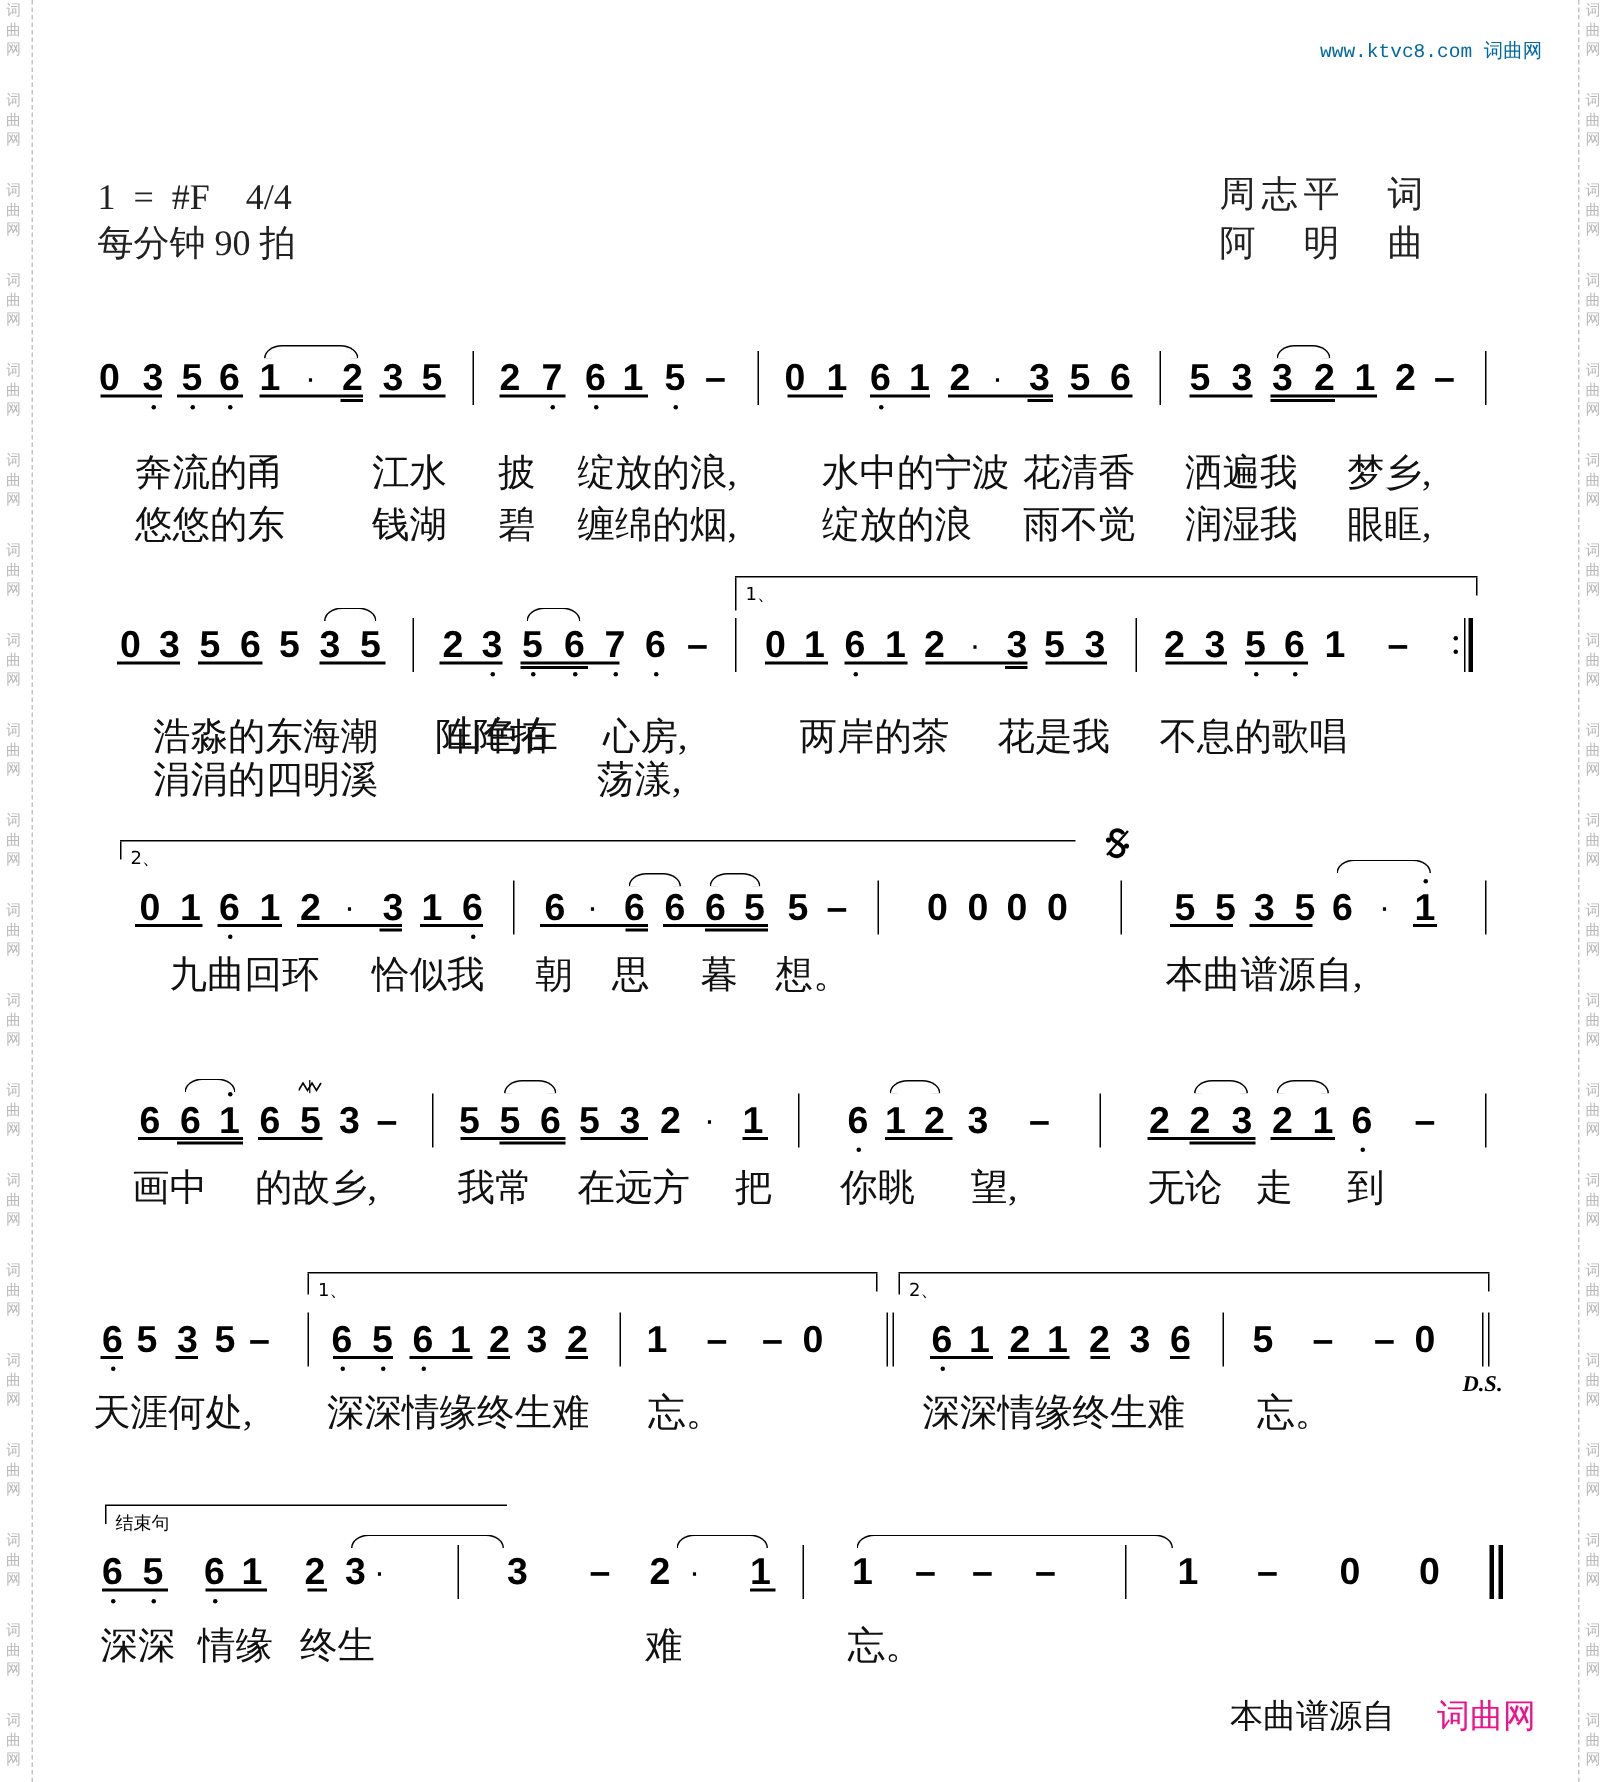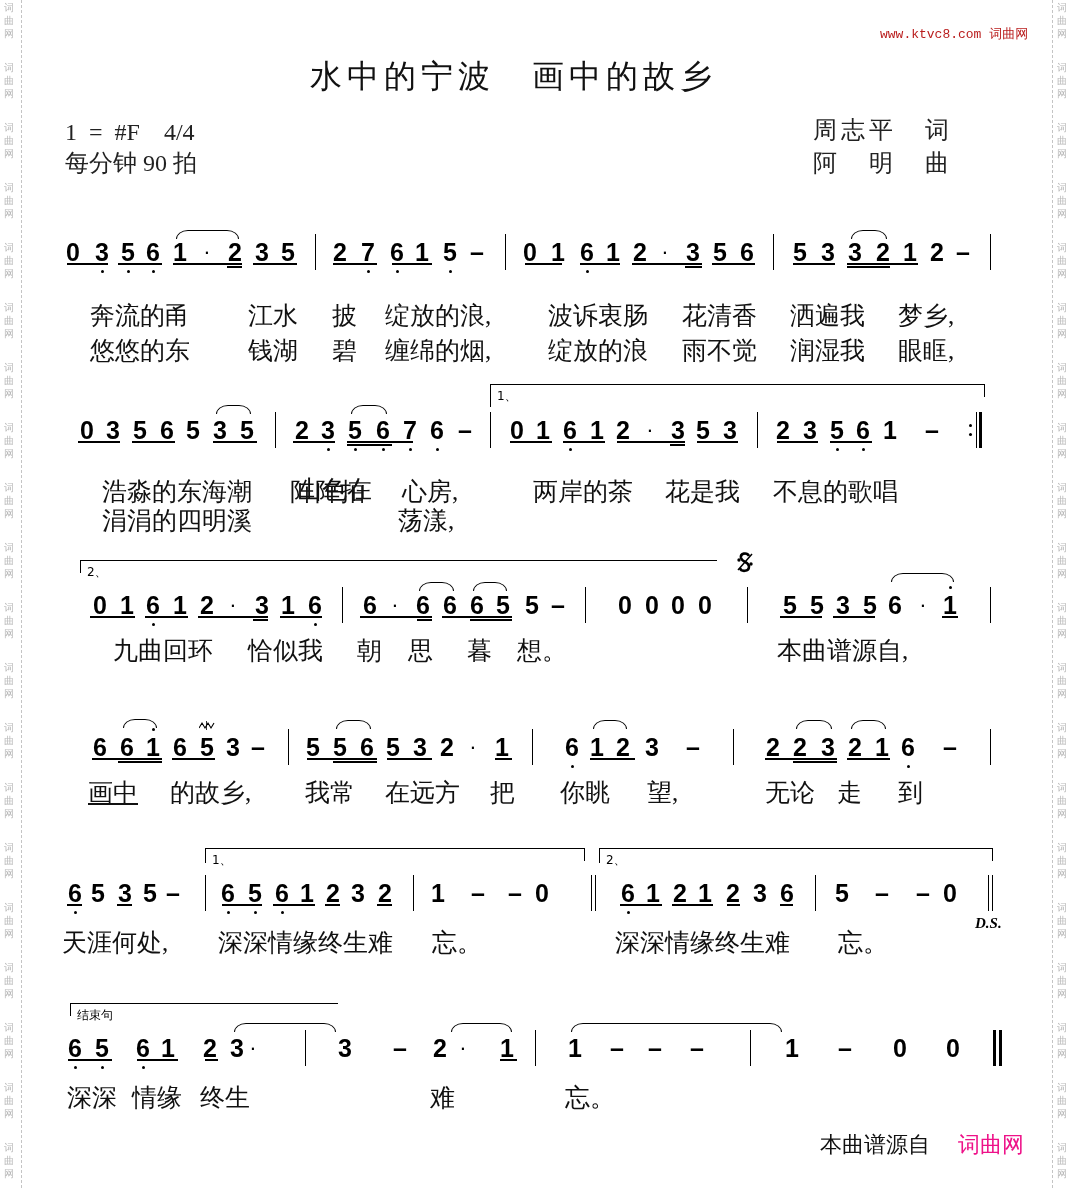--- a/index.html
+++ b/index.html
@@ -5,21 +5,21 @@
   html,body{margin:0;padding:0;background:#fff;}
   #page{position:relative;width:1074px;height:1188px;overflow:hidden;background:#fff;color:#111;font-family:"Liberation Serif","DejaVu Serif",serif;}
   .wm-col{position:absolute;top:0;width:14px;height:1188px;}
   #wm-left{left:4px;}
   #wm-right{left:1057px;}
   .wm-char{position:absolute;left:0;font-family:"DejaVu Sans",sans-serif;font-size:10px;line-height:12px;color:#b9b9b9;}
   .dash-line{position:absolute;top:0;height:1188px;border-left:1px dashed #c4c4c4;}
   #dash-left{left:21px;}
   #dash-right{left:1052px;}
 
-  .site-url{position:absolute;left:880px;top:27px;font-family:"Liberation Mono",monospace;font-size:13px;line-height:16px;white-space:pre;color:#b91c1c;}
+  .site-url{position:absolute;left:880px;top:27px;font-family:"Liberation Mono",monospace;font-size:13px;line-height:16px;white-space:pre;color:#0369a1;}
   .title{position:absolute;left:310px;top:56px;margin:0;font-weight:normal;font-size:32px;line-height:40px;letter-spacing:5px;white-space:pre;color:#111;font-family:"DejaVu Serif",serif;}
   .meta{position:absolute;font-size:24px;line-height:28px;white-space:pre;color:#222;}
   .key{left:65px;top:118px;word-spacing:6px;}
   .tempo{left:65px;top:149px;}
   .lyricist{left:813px;top:116px;letter-spacing:4px;}
   .composer{left:813px;top:149px;letter-spacing:4px;}
 
   #score{position:absolute;left:0;top:0;width:1074px;height:1188px;}
   .row{position:absolute;left:0;top:0;width:1074px;height:1188px;}
   .note{position:absolute;transform:translateX(-50%);font-family:"Liberation Sans",sans-serif;font-weight:bold;font-size:25px;line-height:30px;color:#000;white-space:pre;}
@@ -169,21 +169,20 @@
       <span class="wm-char" style="top: 1048px; color: rgb(185, 185, 185);">网</span>
       <span class="wm-char" style="top: 1082px; color: rgb(185, 185, 185);">词</span>
       <span class="wm-char" style="top: 1095px; color: rgb(185, 185, 185);">曲</span>
       <span class="wm-char" style="top: 1108px; color: rgb(185, 185, 185);">网</span>
       <span class="wm-char" style="top: 1142px; color: rgb(185, 185, 185);">词</span>
       <span class="wm-char" style="top: 1155px; color: rgb(185, 185, 185);">曲</span>
       <span class="wm-char" style="top: 1168px; color: rgb(185, 185, 185);">网</span>
     </div>
 
   <div class="site-url">www.ktvc8.com 词曲网</div>
-  <h1 class="title">水中的宁波　画中的故乡</h1>
   <div class="meta key">1 = #F  4/4</div>
   <div class="meta tempo">每分钟 90 拍</div>
   <div class="meta lyricist">周志平　词</div>
   <div class="meta composer">阿　明　曲</div>
 
   <div id="score">
       <div class="row">
         <div class="bar bar-single" style="left: 315px; top: 234px;"></div>
         <div class="bar bar-single" style="left: 505px; top: 234px;"></div>
         <div class="bar bar-single" style="left: 773px; top: 234px;"></div>
@@ -240,21 +239,21 @@
         <div class="beam" style="left: 712px; width: 43px; top: 263px;"></div>
         <div class="beam" style="left: 793px; width: 42px; top: 263px;"></div>
         <div class="beam" style="left: 847px; width: 71px; top: 263px;"></div>
         <div class="beam" style="left: 847px; width: 43px; top: 266px;"></div>
         <div class="slur" style="left: 176px; width: 63px; top: 230px;"></div>
         <div class="slur" style="left: 851px; width: 36px; top: 230px;"></div>
         <span class="lyric" style="left: 90px; top: 302px;">奔流的甬</span>
         <span class="lyric" style="left: 248px; top: 302px;">江水</span>
         <span class="lyric" style="left: 332px; top: 302px;">披</span>
         <span class="lyric" style="left: 385px; top: 302px;">绽放的浪,</span>
-        <span class="lyric" style="left: 548px; top: 302px;">波诉衷肠</span>
+        <span class="lyric" style="left: 548px; top: 302px;">水中的宁波</span>
         <span class="lyric" style="left: 682px; top: 302px;">花清香</span>
         <span class="lyric" style="left: 790px; top: 302px;">洒遍我</span>
         <span class="lyric" style="left: 898px; top: 302px;">梦乡,</span>
         <span class="lyric" style="left: 90px; top: 337px;">悠悠的东</span>
         <span class="lyric" style="left: 248px; top: 337px;">钱湖</span>
         <span class="lyric" style="left: 332px; top: 337px;">碧</span>
         <span class="lyric" style="left: 385px; top: 337px;">缠绵的烟,</span>
         <span class="lyric" style="left: 548px; top: 337px;">绽放的浪</span>
         <span class="lyric" style="left: 682px; top: 337px;">雨不觉</span>
         <span class="lyric" style="left: 790px; top: 337px;">润湿我</span>
@@ -449,21 +448,21 @@
         <div class="beam" style="left: 847px; width: 43px; top: 758px;"></div>
         <div class="slur" style="left: 123px; width: 34px; top: 719px;"></div>
         <div class="slur" style="left: 336px; width: 35px; top: 720px;"></div>
         <div class="slur" style="left: 593px; width: 34px; top: 720px;"></div>
         <div class="slur" style="left: 796px; width: 36px; top: 720px;"></div>
         <div class="slur" style="left: 851px; width: 35px; top: 720px;"></div>
         <div class="mark" style="left: 199px; top: 716px;"><svg width="16" height="9" viewBox="0 0 16 9">
             <polyline points="0,7 3,2 6,7 9,2 12,7 15,2" stroke="#000" stroke-width="1.1" fill="none"></polyline>
             <line x1="7.5" y1="0" x2="7.5" y2="9" stroke="#000" stroke-width="0.8"></line>
           </svg></div>
-        <span class="lyric" style="left: 88px; top: 779px; text-decoration: underline;">画中</span>
+        <span class="lyric" style="left: 88px; top: 779px;">画中</span>
         <span class="lyric" style="left: 170px; top: 779px;">的故乡,</span>
         <span class="lyric" style="left: 305px; top: 779px;">我常</span>
         <span class="lyric" style="left: 385px; top: 779px;">在远方</span>
         <span class="lyric" style="left: 490px; top: 779px;">把</span>
         <span class="lyric" style="left: 560px; top: 779px;">你眺</span>
         <span class="lyric" style="left: 647px; top: 779px;">望,</span>
         <span class="lyric" style="left: 765px; top: 779px;">无论</span>
         <span class="lyric" style="left: 837px; top: 779px;">走</span>
         <span class="lyric" style="left: 898px; top: 779px;">到</span>
       </div>

